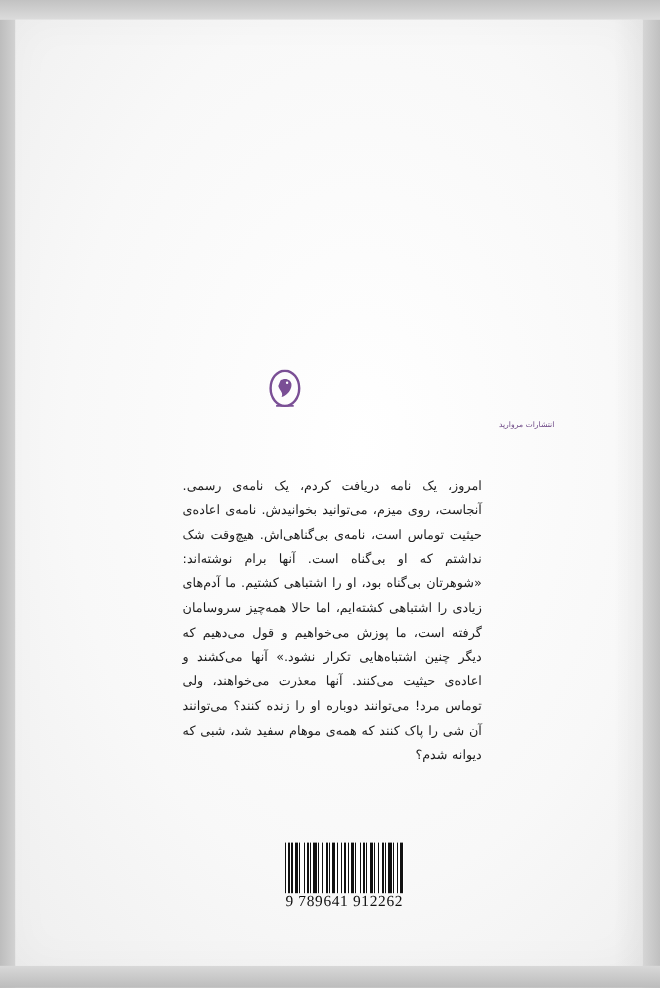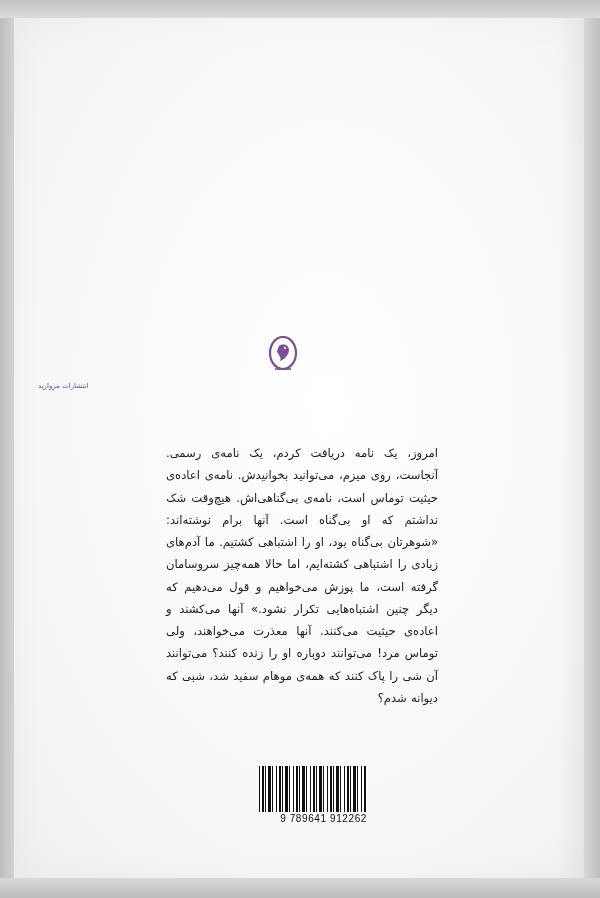--- a/index.html
+++ b/index.html
@@ -44,41 +44,40 @@
       radial-gradient(ellipse at 55% 45%, #ffffff 0%, #f8f8f8 60%, #efefef 100%);
     box-shadow: inset 0 0 40px rgba(0,0,0,0.03);
   }
 
   
   .publisher {
     position: absolute;
     top: 318px;
     left: 0;
     width: 490px;
-    text-align: left;
-    padding-left: 24px;
+    text-align: right;
   }
   .logo-shape {
     width: 36px;
     height: 42px;
     margin: 0 auto;
     position: relative;
   }
   .pub-name {
     margin-top: 4px;
     font-size: 7px;
     color: #6f4a87;
     letter-spacing: 0.4px;
     font-family: "DejaVu Sans", sans-serif;
   }
 
   
   .blurb {
     position: absolute;
-    top: 424px;
+    top: 412px;
     right: 146px;
     width: 272px;
     direction: rtl;
     text-align: justify;
     text-align-last: right;
     font-family: "DejaVu Sans", sans-serif;
     font-size: 11.6px;
     line-height: 1.92;
     color: #1d1d1d;
     letter-spacing: 0px;
@@ -100,23 +99,23 @@
       to right,
       #111 0px, #111 1px, #fff 1px, #fff 3px,
       #111 3px, #111 5px, #fff 5px, #fff 6px,
       #111 6px, #111 7px, #fff 7px, #fff 9px,
       #111 9px, #111 12px, #fff 12px, #fff 13px,
       #111 13px, #111 14px, #fff 14px, #fff 17px
     );
   }
   .barcode-digits {
     margin-top: 1px;
-    text-align: right;
-    font-family: Liberation Sans, sans-serif;
-    font-size: 10px;
+    text-align: center;
+    font-family: Liberation Serif, serif;
+    font-size: 14px;
     letter-spacing: 0.6px;
     color: #0f0f0f;
     direction: ltr;
   }
 
   .credit {
     position: absolute;
     left: 0;
     top: 812px;
     width: 570px;

